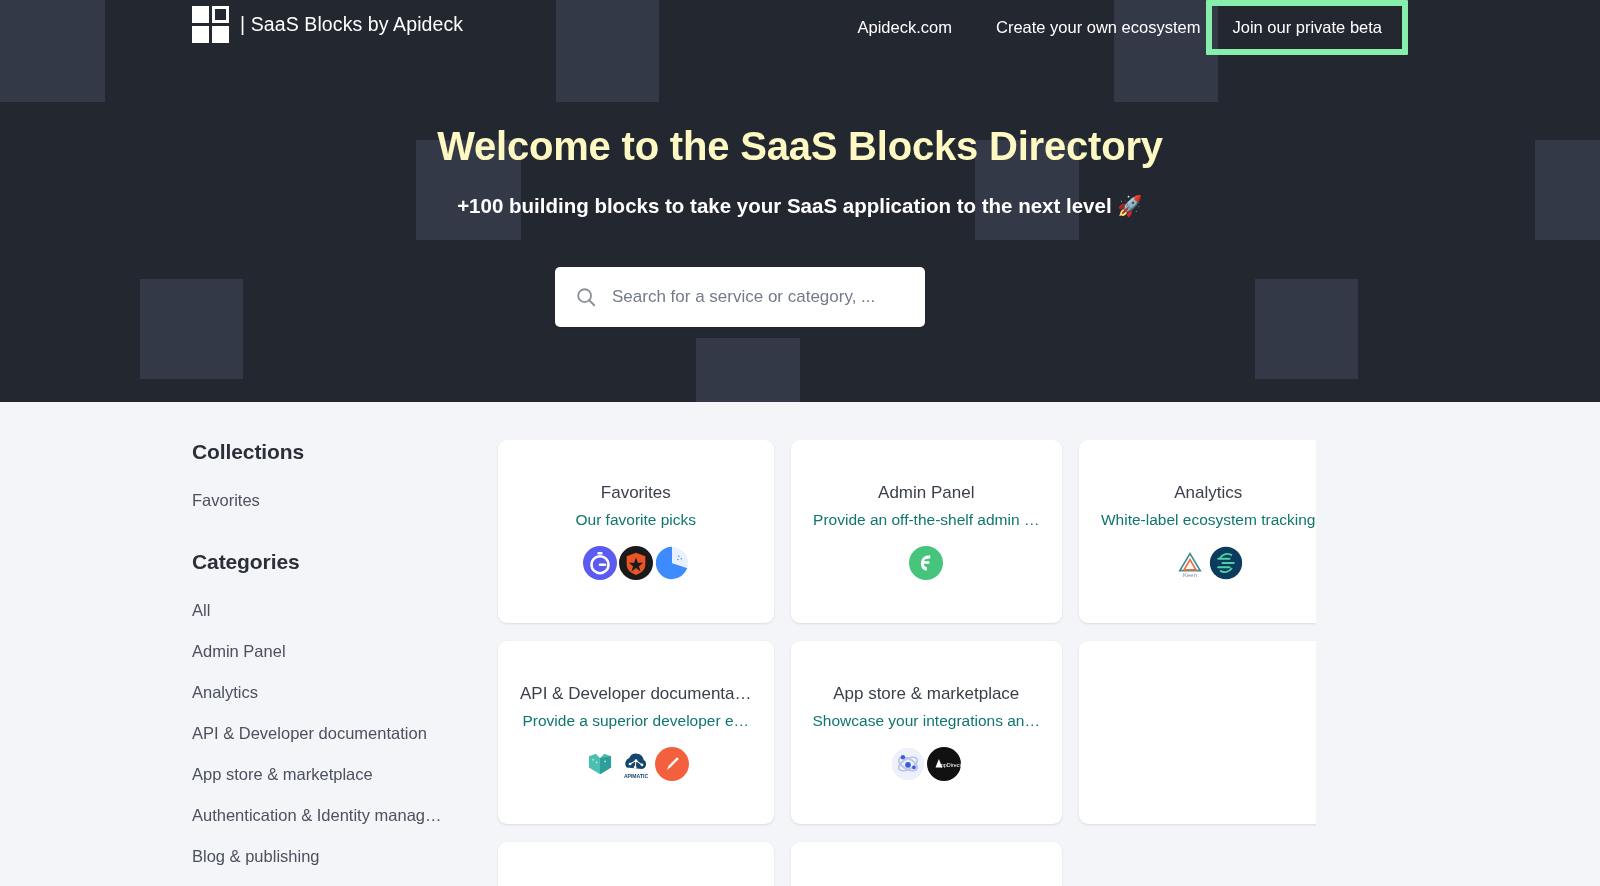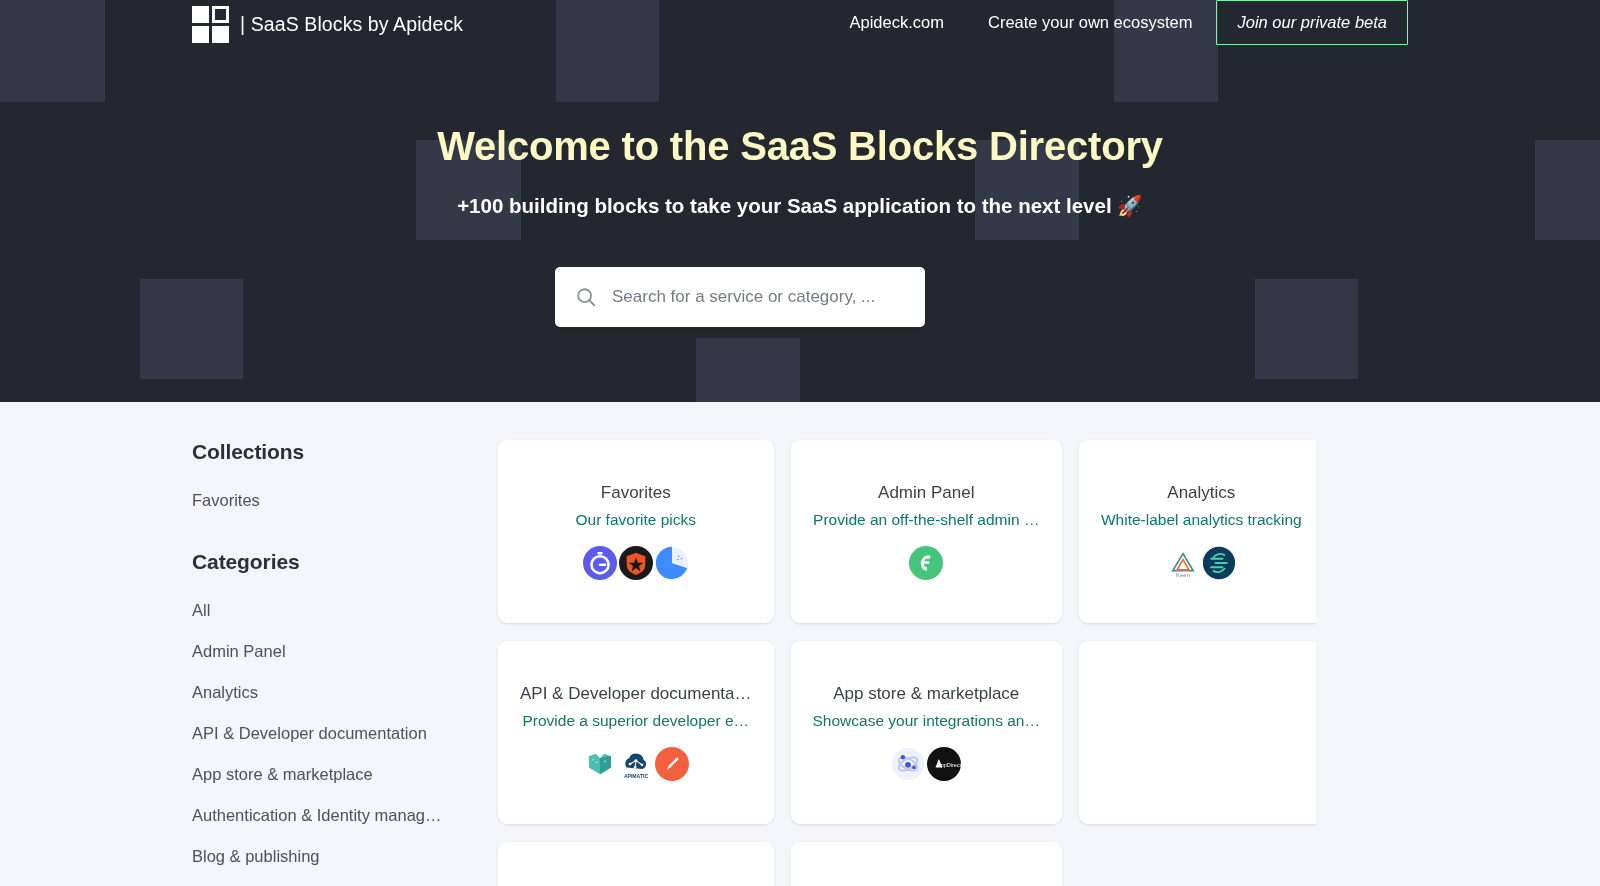--- a/index.html
+++ b/index.html
@@ -81,32 +81,31 @@
   }
   .nav-link {
     color: #ffffff;
     font-size: 16.5px;
     text-decoration: none;
     white-space: nowrap;
     padding: 10px 0;
     margin-right: 44px;
     cursor: pointer;
   }
-  .nav-link.last { margin-right: 24px; }
+  .nav-link.last { margin-right: 6px; }
   .nav-btn {
-    border: 1px solid #86efac;
+    border: 6px solid #86efac;
     background: transparent;
     color: #ffffff;
     font-family: "Liberation Sans", sans-serif;
     font-size: 16.5px;
     padding: 12px 20px;
     cursor: pointer;
     white-space: nowrap;
     border-radius: 1px;
-    font-style: italic;
   }
 
   .hero-title {
     position: absolute;
     top: 124px;
     width: 1600px;
     text-align: center;
     color: #fef9c3;
     font-size: 40px;
     font-weight: 700;
@@ -324,21 +323,21 @@
         <div class="logos">
           <svg class="logo" viewBox="0 0 40 40">
             <circle cx="20" cy="20" r="20" fill="#46c47c"></circle>
             <path d="M25 11 C18 11 14 15 14 21 C14 26 17 29 21 29 L21 25 C18.5 25 17.5 23 17.5 21 L24 21 L24 18 L17.8 18 C18.4 15.6 20.5 14.8 25 14.8 Z" fill="#ffffff"></path>
           </svg>
         </div>
       </div>
 
       <div class="card">
         <div class="card-title">Analytics</div>
-        <div class="card-sub">White-label analytics tracking</div>
+        <div class="card-sub">White-label ecosystem tracking</div>
         <div class="logos">
           <svg class="logo" viewBox="0 0 40 40">
             <path d="M20 9 L32 29 L8 29 Z" fill="none" stroke="#3b8f92" stroke-width="2"></path>
             <path d="M20 16 L27 28 L13 28 Z" fill="none" stroke="#ef6c3e" stroke-width="2"></path>
             <text x="20" y="37" font-size="7" fill="#7b8794" text-anchor="middle" font-family="Liberation Sans, sans-serif">Keen</text>
           </svg>
           <svg class="logo" viewBox="0 0 40 40">
             <circle cx="20" cy="20" r="19" fill="#0b3c5d"></circle>
             <path d="M11 15 h13 M16 20 h13 M11 25 h13" stroke="#4fd1a5" stroke-width="2.6" stroke-linecap="round" fill="none"></path>
             <path d="M27 11 a10 10 0 0 0 -14 3" stroke="#4fd1a5" stroke-width="2.2" fill="none"></path>

